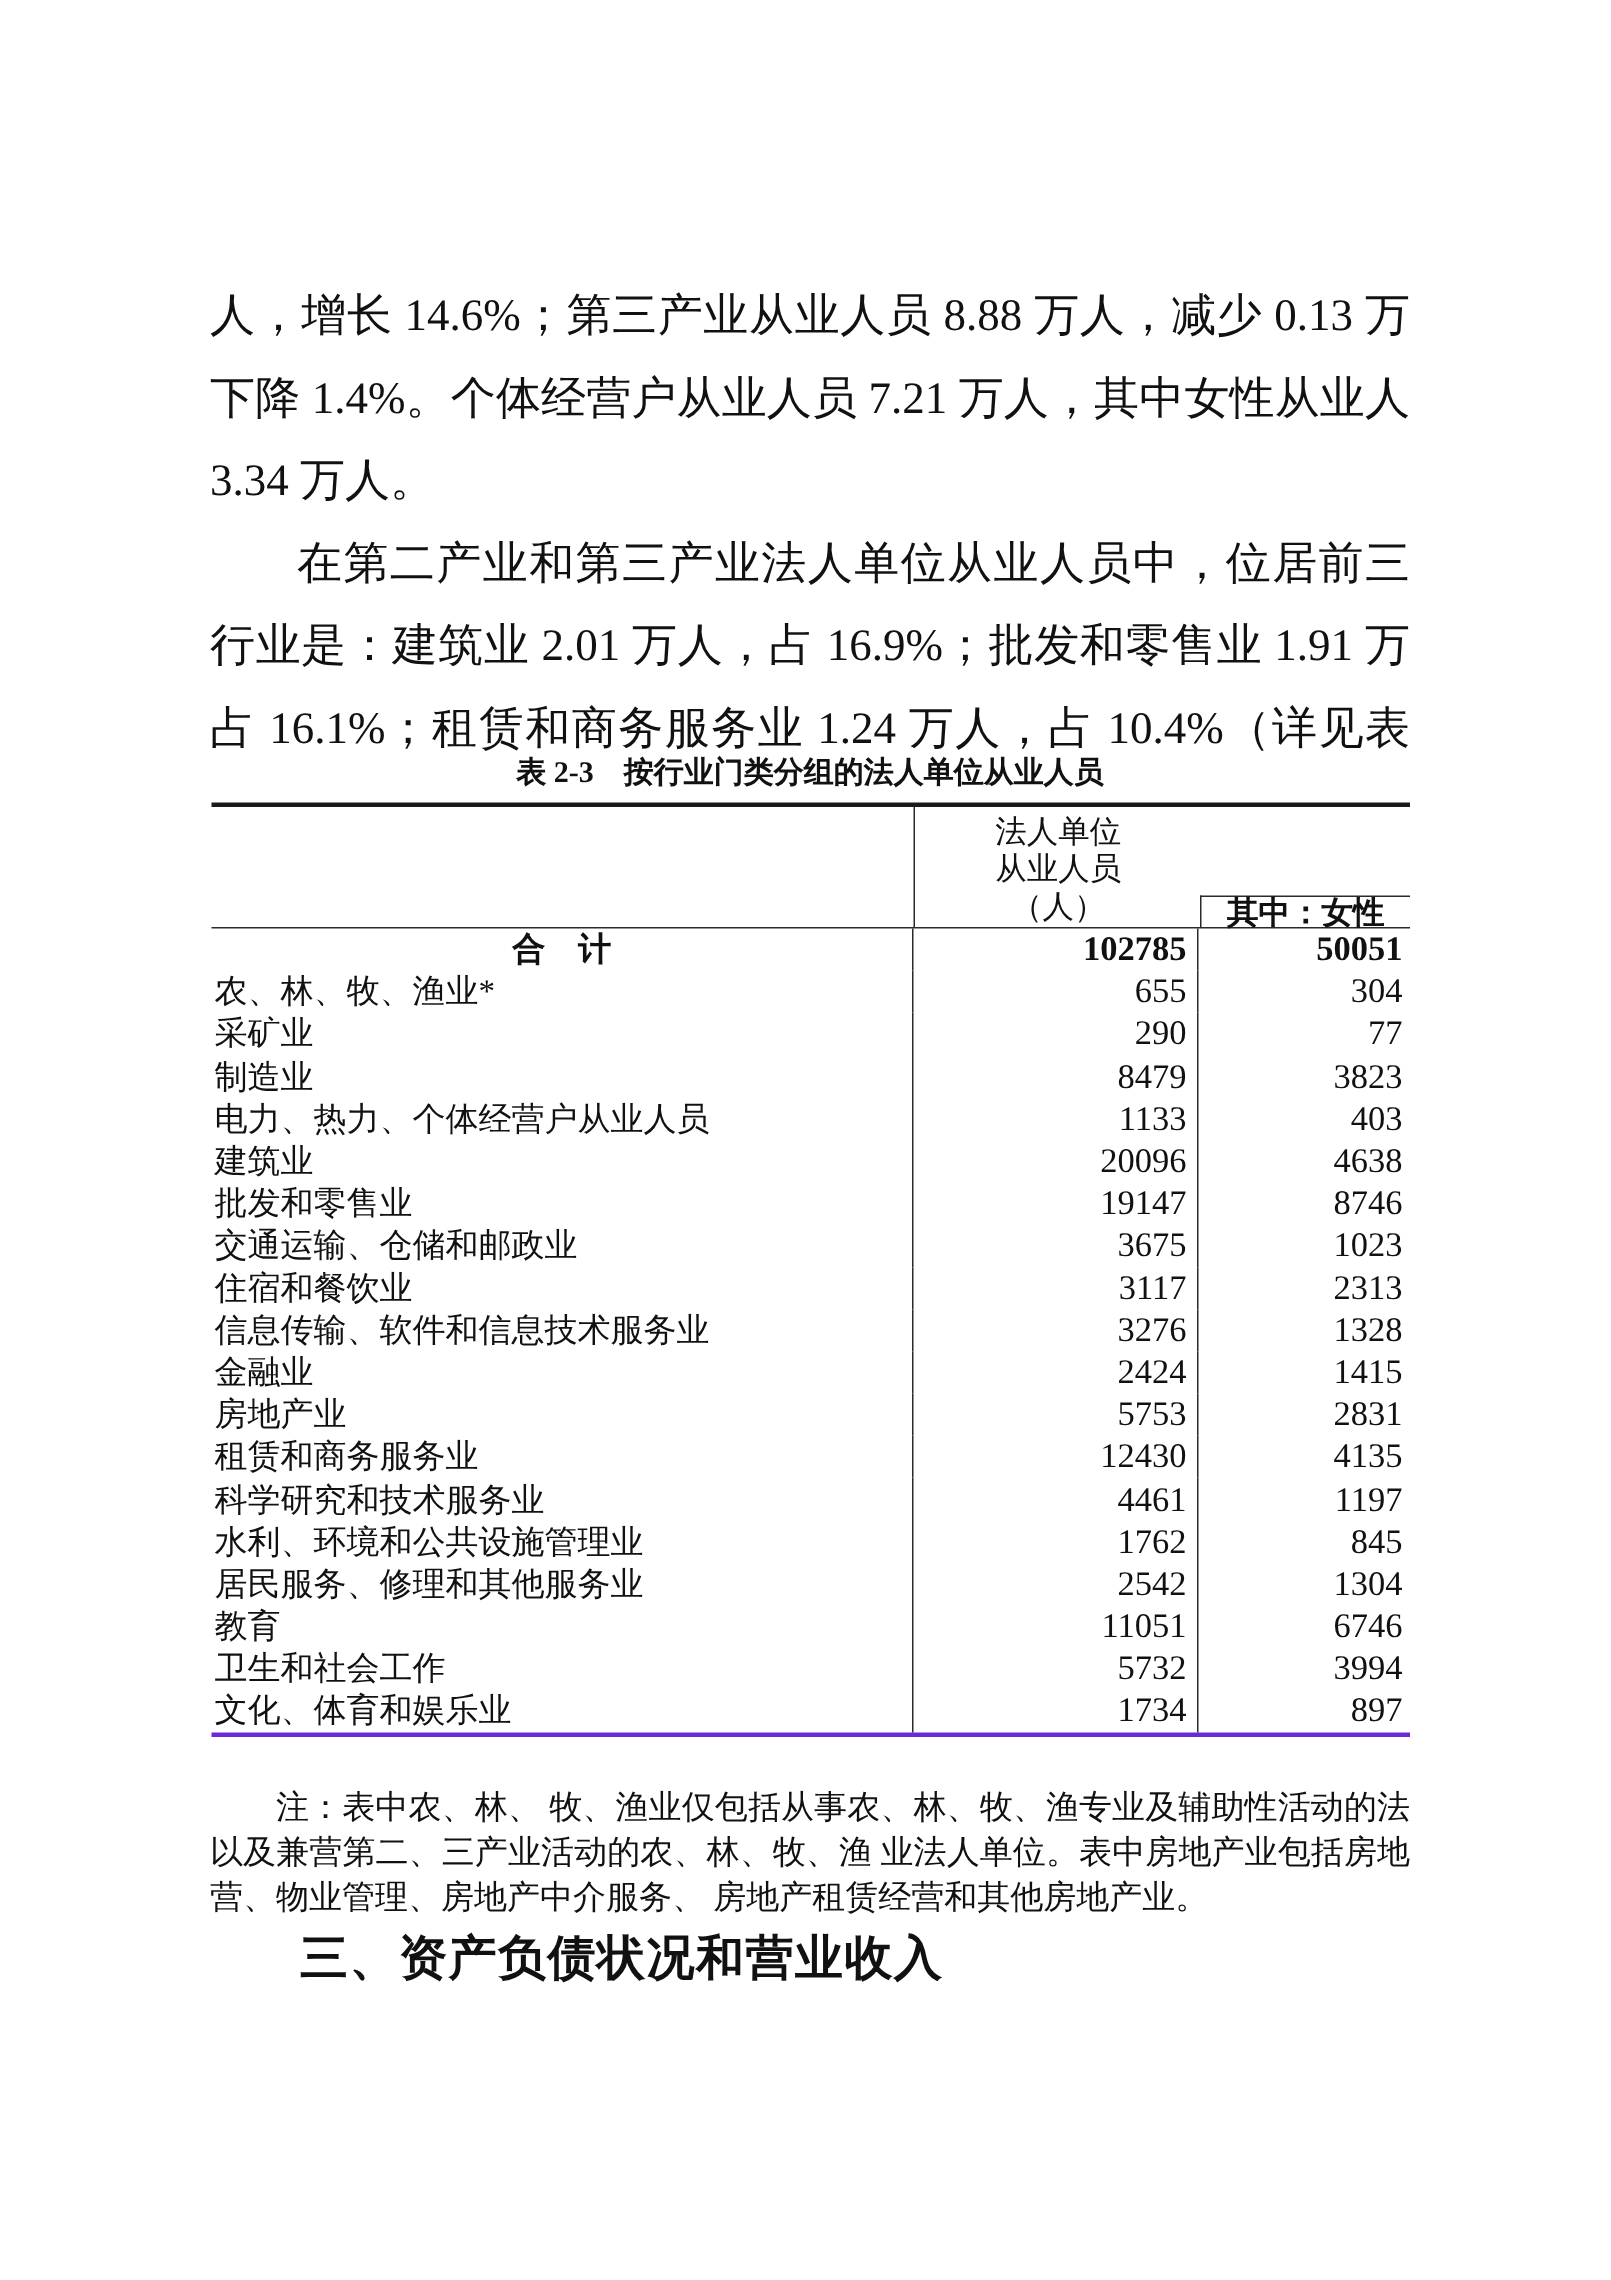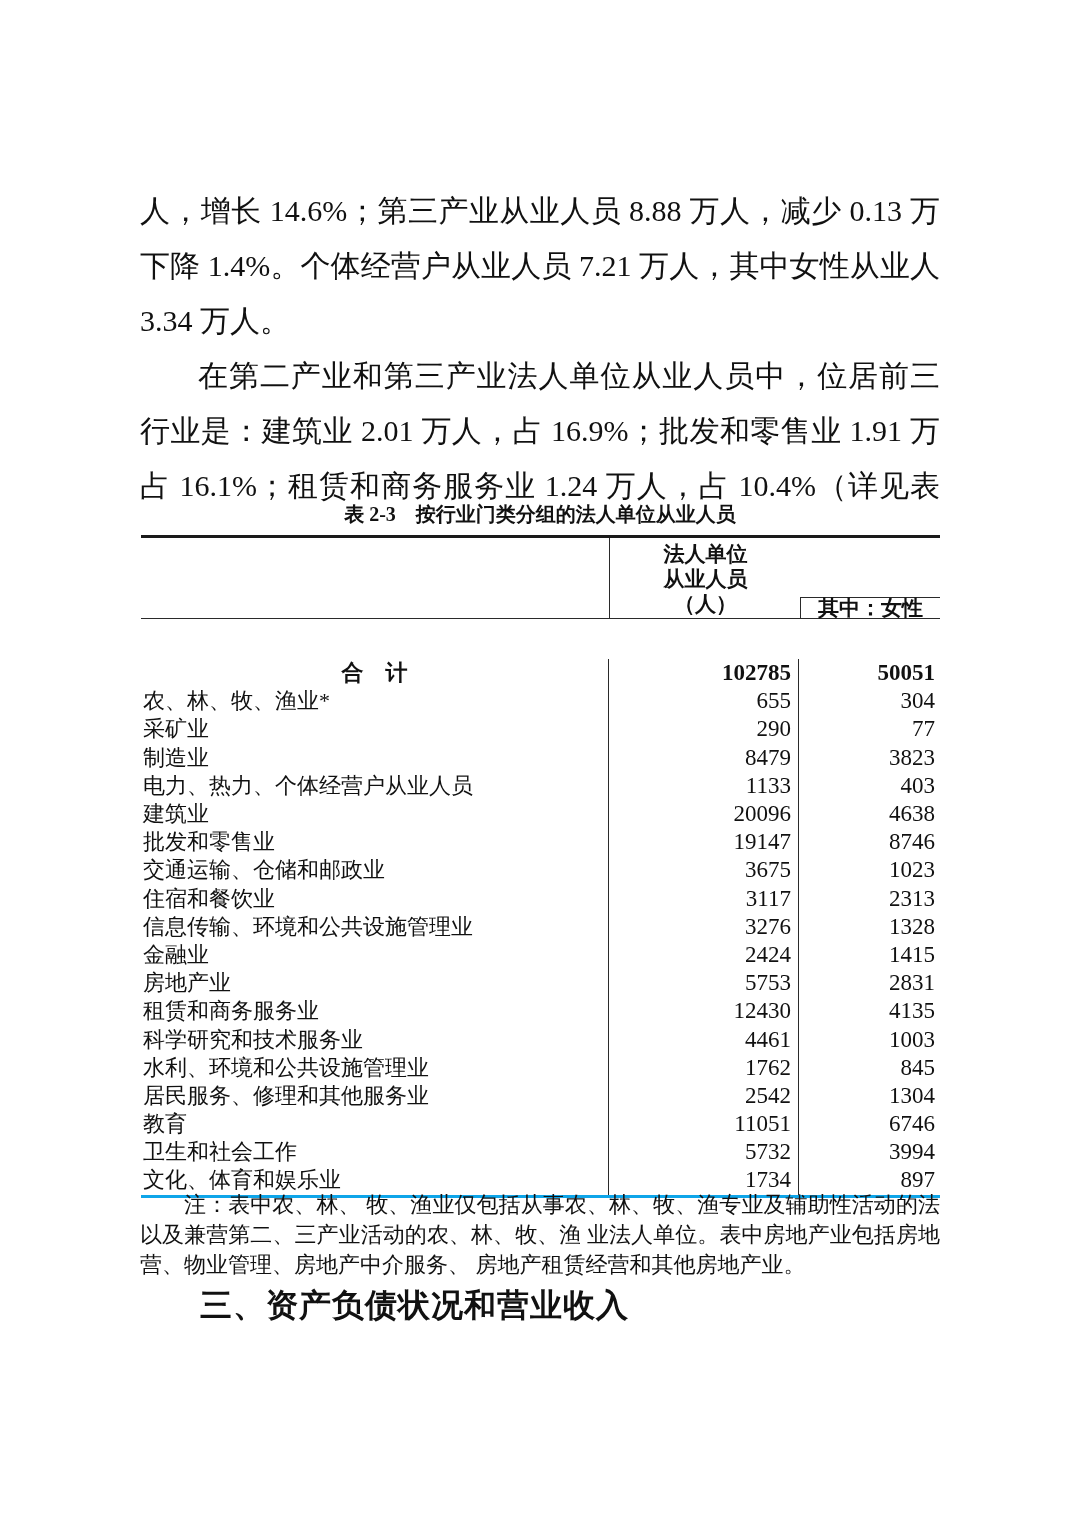--- a/index.html
+++ b/index.html
@@ -68,35 +68,35 @@
     width: 1px;
     background: #2a2a2a;
   }
   .head-col-employees {
     position: absolute;
     left: 469px; top: 4px;
     width: 191px;
     text-align: center;
     font-size: 21px;
     line-height: 25px;
-    font-weight: bold;
+    font-weight: normal;
   }
   .head-col-female {
     position: absolute;
     left: 659px; right: 0; top: 43px; bottom: 0;
     border-left: 1px solid #2a2a2a;
     border-top: 1px solid #2a2a2a;
     display: flex;
     align-items: center;
     justify-content: center;
     font-size: 21px;
     font-weight: bold;
     margin-top: 16px;
   }
-  .t-body { border-bottom: 3px solid #0ea5e9; margin-top: 40px; }
+  .t-body { border-bottom: 3px solid #6d28d9; }
   .t-row {
     display: flex;
     height: 28.2px;
     align-items: stretch;
   }
   .t-row .c1 {
     width: 468px;
     border-right: 1px solid #2a2a2a;
     display: flex;
     align-items: center;
@@ -232,21 +232,21 @@
       <div class="c1">交通运输、仓储和邮政业</div>
       <div class="c2">3675</div>
       <div class="c3">1023</div>
     </div>
         <div class="t-row">
       <div class="c1">住宿和餐饮业</div>
       <div class="c2">3117</div>
       <div class="c3">2313</div>
     </div>
         <div class="t-row">
-      <div class="c1">信息传输、环境和公共设施管理业</div>
+      <div class="c1">信息传输、软件和信息技术服务业</div>
       <div class="c2">3276</div>
       <div class="c3">1328</div>
     </div>
         <div class="t-row">
       <div class="c1">金融业</div>
       <div class="c2">2424</div>
       <div class="c3">1415</div>
     </div>
         <div class="t-row">
       <div class="c1">房地产业</div>
@@ -254,21 +254,21 @@
       <div class="c3">2831</div>
     </div>
         <div class="t-row">
       <div class="c1">租赁和商务服务业</div>
       <div class="c2">12430</div>
       <div class="c3">4135</div>
     </div>
         <div class="t-row">
       <div class="c1">科学研究和技术服务业</div>
       <div class="c2">4461</div>
-      <div class="c3">1003</div>
+      <div class="c3">1197</div>
     </div>
         <div class="t-row">
       <div class="c1">水利、环境和公共设施管理业</div>
       <div class="c2">1762</div>
       <div class="c3">845</div>
     </div>
         <div class="t-row">
       <div class="c1">居民服务、修理和其他服务业</div>
       <div class="c2">2542</div>
       <div class="c3">1304</div>

